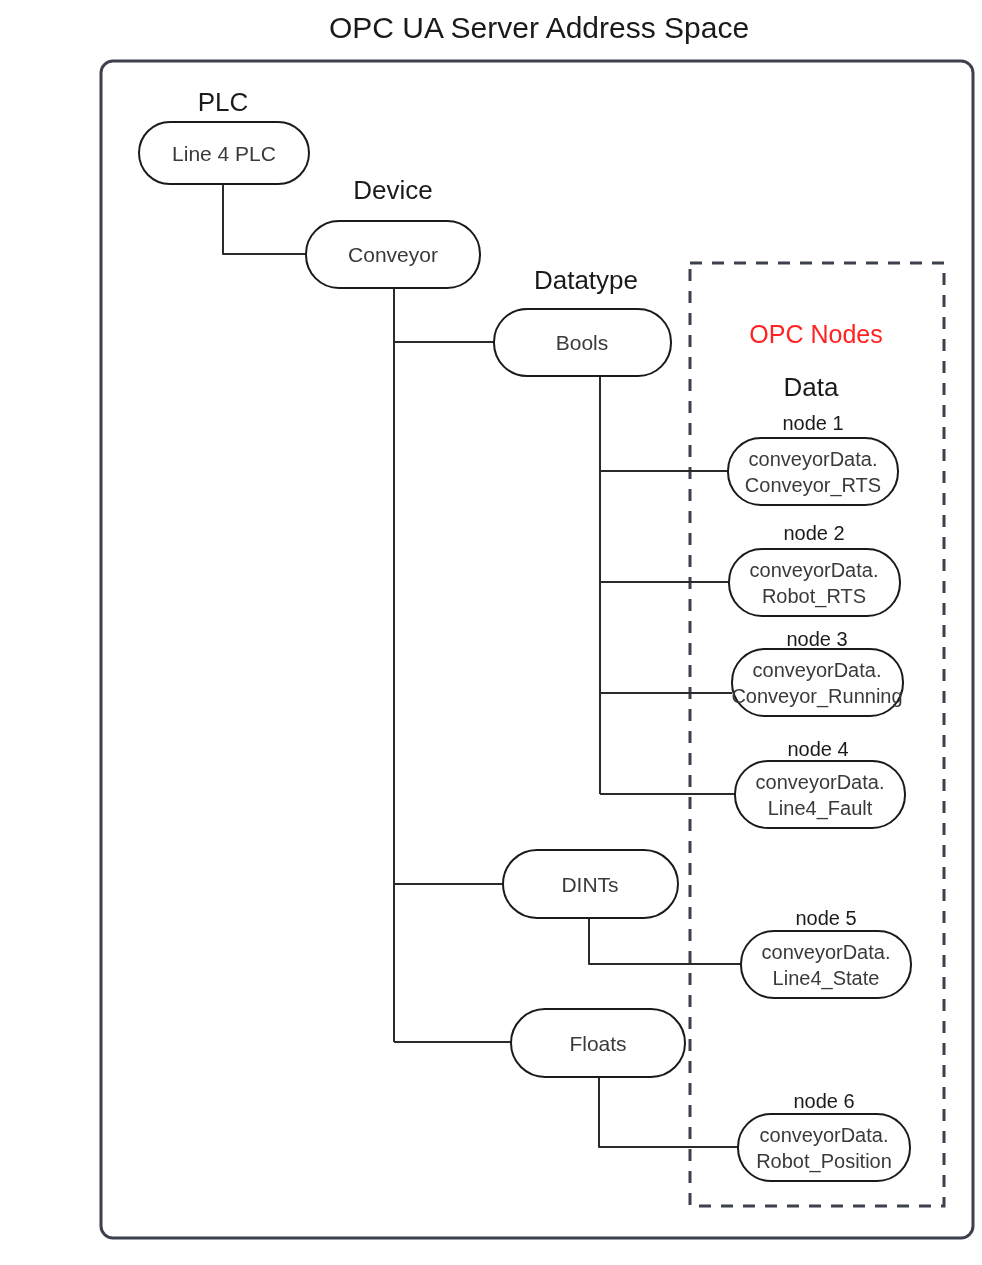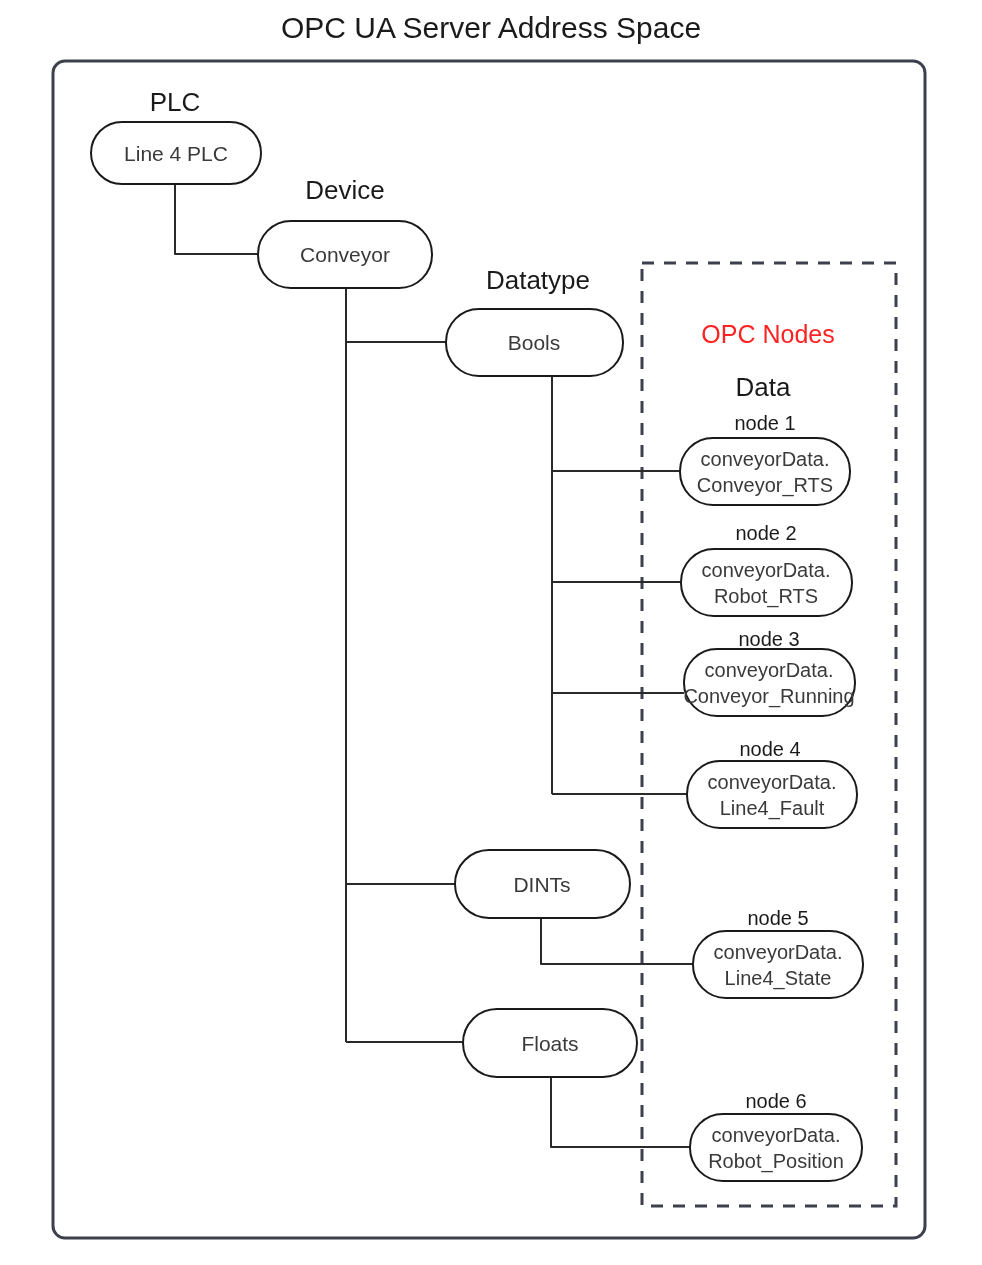--- a/index.html
+++ b/index.html
@@ -10,20 +10,21 @@
   body {
     width: 982px;
     height: 1265px;
     font-family: "Liberation Sans", sans-serif;
     overflow: hidden;
   }
   #diagram-root {
     position: relative;
     width: 852px;
     height: 1265px;
+    margin-left: 48px;
   }
   svg.diagram {
     display: block;
     width: 982px;
     height: 1265px;
   }
   text {
     font-family: "Liberation Sans", sans-serif;
     fill: #1f2430;
   }

